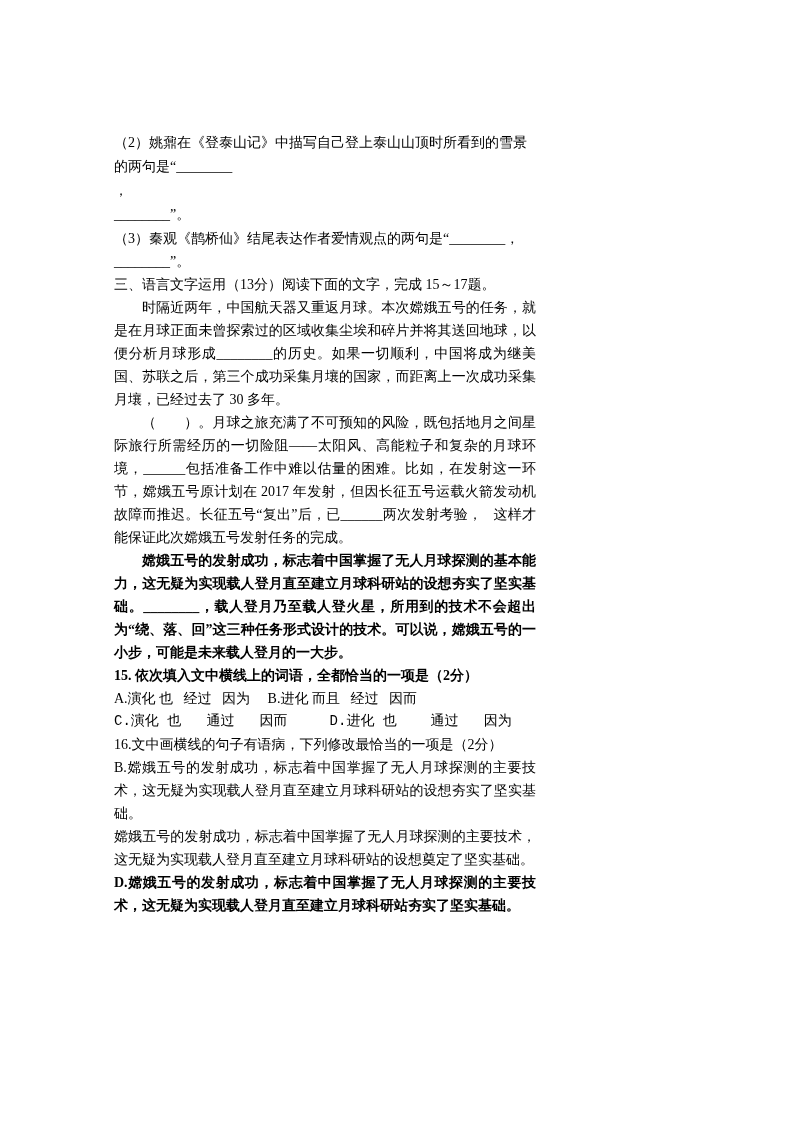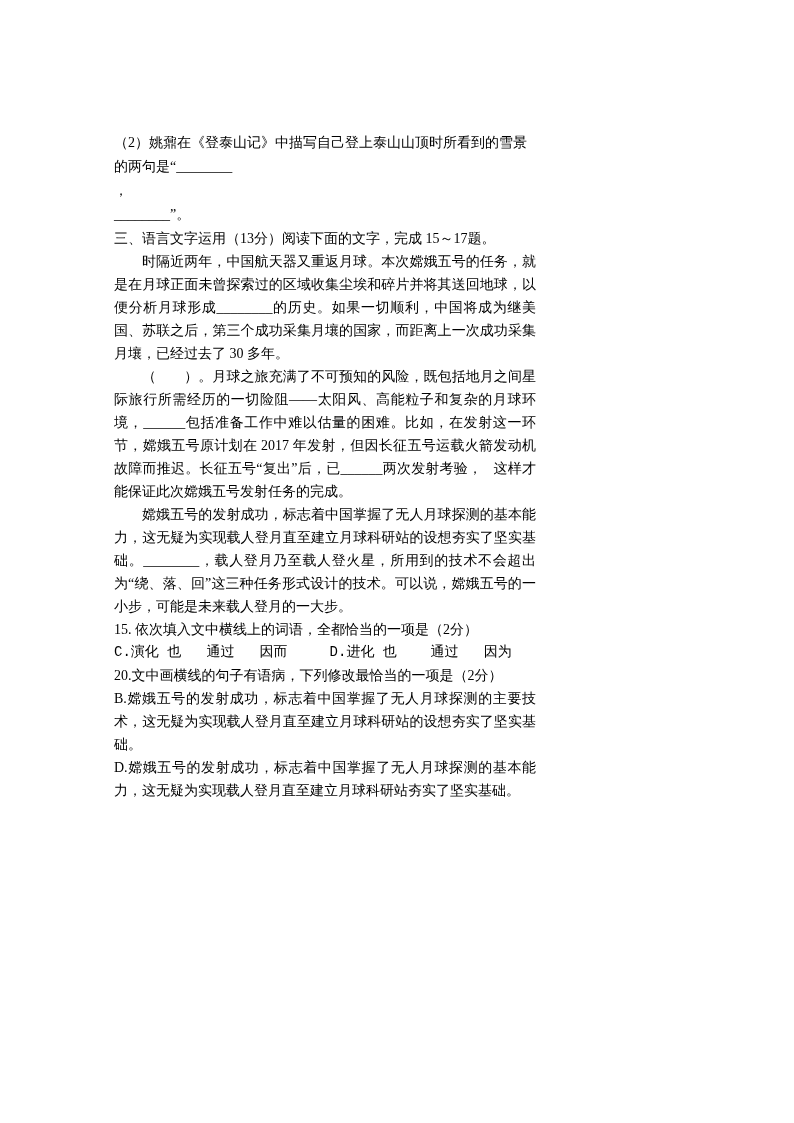--- a/index.html
+++ b/index.html
@@ -25,41 +25,44 @@
     white-space: pre-wrap;
   }
   .just { text-align: justify; }
   .indent { text-indent: 2em; }
   .recite-line { line-height: 24px; }
   .mb2  { margin-bottom: 2px; }
   .mb6  { margin-bottom: 6px; }
   .mb8  { margin-bottom: 8px; }
   .mb10 { margin-bottom: 10px; }
   .mb11 { margin-bottom: 11px; font-family: Liberation Mono, monospace; }
-  .mb12 { margin-bottom: 12px; }
+  .mb12 { margin-bottom: 12px; font-weight: bold; }
   .mb14 { margin-bottom: 14px; }
   .mb16 { margin-bottom: 16px; }
 </style>
 </head>
 <body>
 
 <div class="page">
 
   <p class="recite-line">（2）姚鼐在《登泰山记》中描写自己登上泰山山顶时所看到的雪景的两句是“________</p>
   <p class="recite-line">，</p>
   <p class="recite-line mb16">________”。</p>
 
+  <p class="mb14">（3）秦观《鹊桥仙》结尾表达作者爱情观点的两句是“________，________”。</p>
 
   <p class="mb8">三、语言文字运用（13分）阅读下面的文字，完成 15～17题。</p>
 
   <p class="just indent mb2">时隔近两年，中国航天器又重返月球。本次嫦娥五号的任务，就是在月球正面未曾探索过的区域收集尘埃和碎片并将其送回地球，以便分析月球形成________的历史。如果一切顺利，中国将成为继美国、苏联之后，第三个成功采集月壤的国家，而距离上一次成功采集月壤，已经过去了 30 多年。</p>
   <p class="just indent mb2">（　　）。月球之旅充满了不可预知的风险，既包括地月之间星际旅行所需经历的一切险阻——太阳风、高能粒子和复杂的月球环境，______包括准备工作中难以估量的困难。比如，在发射这一环节，嫦娥五号原计划在 2017 年发射，但因长征五号运载火箭发动机故障而推迟。长征五号“复出”后，已______两次发射考验，   这样才能保证此次嫦娥五号发射任务的完成。</p>
   <p class="just indent mb12">嫦娥五号的发射成功，标志着中国掌握了无人月球探测的基本能力，这无疑为实现载人登月直至建立月球科研站的设想夯实了坚实基础。________，载人登月乃至载人登火星，所用到的技术不会超出为“绕、落、回”这三种任务形式设计的技术。可以说，嫦娥五号的一小步，可能是未来载人登月的一大步。</p>
 
   <p class="mb12">15. 依次填入文中横线上的词语，全都恰当的一项是（2分）</p>
+  <p class="mb10">A.演化 也   经过   因为     B.进化 而且   经过   因而</p>
   <p class="mb11">C.演化 也   通过   因而     D.进化 也    通过   因为</p>
 
-  <p class="mb10">20.文中画横线的句子有语病，下列修改最恰当的一项是（2分）</p>
+  <p class="mb10">16.文中画横线的句子有语病，下列修改最恰当的一项是（2分）</p>
   <p class="just mb6">B.嫦娥五号的发射成功，标志着中国掌握了无人月球探测的主要技术，这无疑为实现载人登月直至建立月球科研站的设想夯实了坚实基础。</p>
-  <p class="just mb12">D.嫦娥五号的发射成功，标志着中国掌握了无人月球探测的基本能力，这无疑为实现载人登月直至建立月球科研站夯实了坚实基础。</p>
+  <p class="just mb6">嫦娥五号的发射成功，标志着中国掌握了无人月球探测的主要技术，这无疑为实现载人登月直至建立月球科研站的设想奠定了坚实基础。</p>
+  <p class="just mb12">D.嫦娥五号的发射成功，标志着中国掌握了无人月球探测的主要技术，这无疑为实现载人登月直至建立月球科研站夯实了坚实基础。</p>
 
 
 </div>
 
 </body></html>

